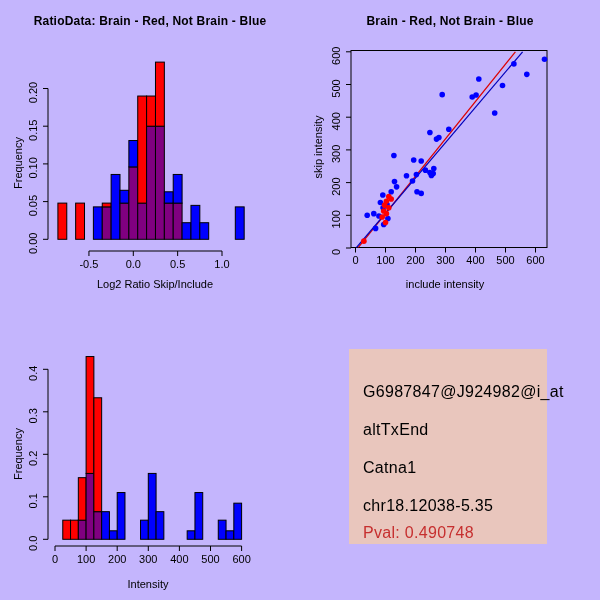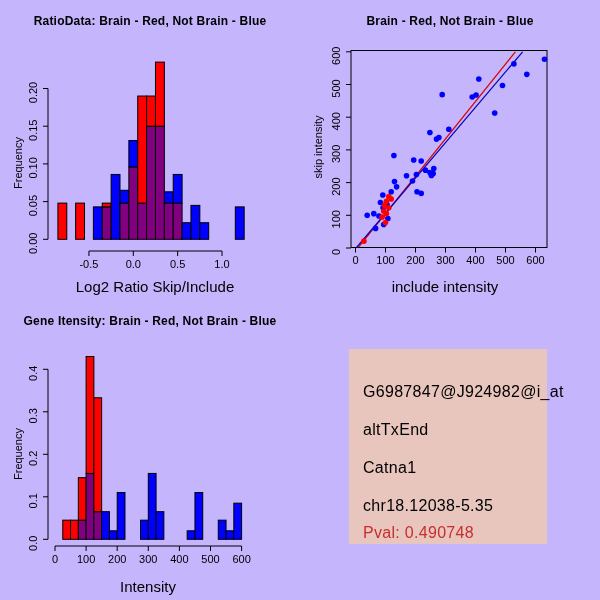--- a/index.html
+++ b/index.html
@@ -5,21 +5,21 @@
   html,body{margin:0;padding:0;background:#ffffff;}
   #canvas{
     position:relative;width:600px;height:600px;background:#c4b5fd;overflow:hidden;
     font-family:"Liberation Sans", sans-serif;
   }
   .panel-title{
     position:absolute;text-align:center;font-weight:bold;font-size:12px;color:#000;
     letter-spacing:0.2px;white-space:nowrap;
   }
   .xlabel{
-    position:absolute;text-align:center;font-size:15px;color:#000;white-space:nowrap;
+    position:absolute;text-align:center;font-size:11px;color:#000;white-space:nowrap;
   }
   .vlabel{
     position:absolute;width:140px;text-align:center;font-size:11px;color:#000;
     transform:rotate(-90deg);white-space:nowrap;
   }
   .plot-svg{position:absolute;left:0;top:0;}
   #info-box{
     position:absolute;box-sizing:border-box;
   }
   .info-line{
@@ -165,21 +165,20 @@
       <circle cx="86.4" cy="201.239" r="2.8" fill="#ff0000"></circle>
       <circle cx="84.6" cy="205.163" r="2.8" fill="#ff0000"></circle>
       <circle cx="88.8" cy="207.779" r="2.8" fill="#ff0000"></circle>
       <circle cx="83.7" cy="211.049" r="2.8" fill="#ff0000"></circle>
       <circle cx="86.4" cy="213.665" r="2.8" fill="#ff0000"></circle>
       <circle cx="82.2" cy="216.935" r="2.8" fill="#ff0000"></circle>
       <circle cx="85.5" cy="222.494" r="2.8" fill="#ff0000"></circle>
       <circle cx="63.9" cy="241.133" r="2.8" fill="#ff0000"></circle>
     </svg>
 
-  <div class="panel-title" style="left:0px;top:314px;width:300px;">Gene Itensity: Brain - Red, Not Brain - Blue</div>
   <div class="vlabel" style="left:-52px;top:448px;">Frequency</div>
   <div class="xlabel" style="left:28px;top:578px;width:240px;">Intensity</div>
   <svg class="plot-svg" id="svg-hist2" width="300" height="300" style="left:0;top:300px;">
       <line x1="48" y1="239.3" x2="48" y2="69.30000000000001" stroke="#000" stroke-width="1"></line>
       <line x1="43" y1="239.3" x2="48" y2="239.3" stroke="#000" stroke-width="1"></line>
       <text x="37" y="243.3" font-size="11" fill="#000" text-anchor="middle" font-family="&quot;Liberation Sans&quot;, sans-serif" transform="rotate(-90 37 243.3)">0.0</text>
       <line x1="43" y1="196.8" x2="48" y2="196.8" stroke="#000" stroke-width="1"></line>
       <text x="37" y="200.8" font-size="11" fill="#000" text-anchor="middle" font-family="&quot;Liberation Sans&quot;, sans-serif" transform="rotate(-90 37 200.8)">0.1</text>
       <line x1="43" y1="154.3" x2="48" y2="154.3" stroke="#000" stroke-width="1"></line>
       <text x="37" y="158.3" font-size="11" fill="#000" text-anchor="middle" font-family="&quot;Liberation Sans&quot;, sans-serif" transform="rotate(-90 37 158.3)">0.2</text>

